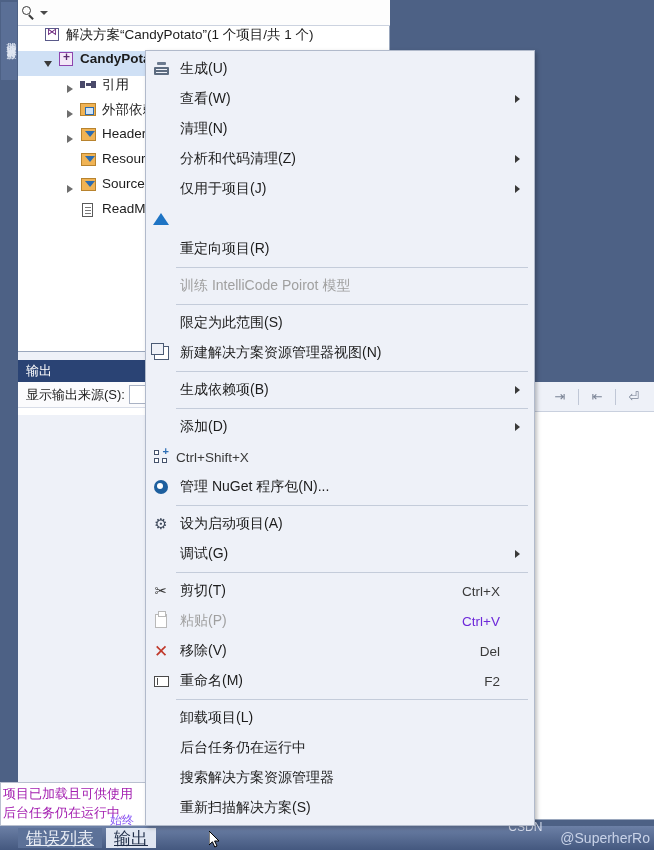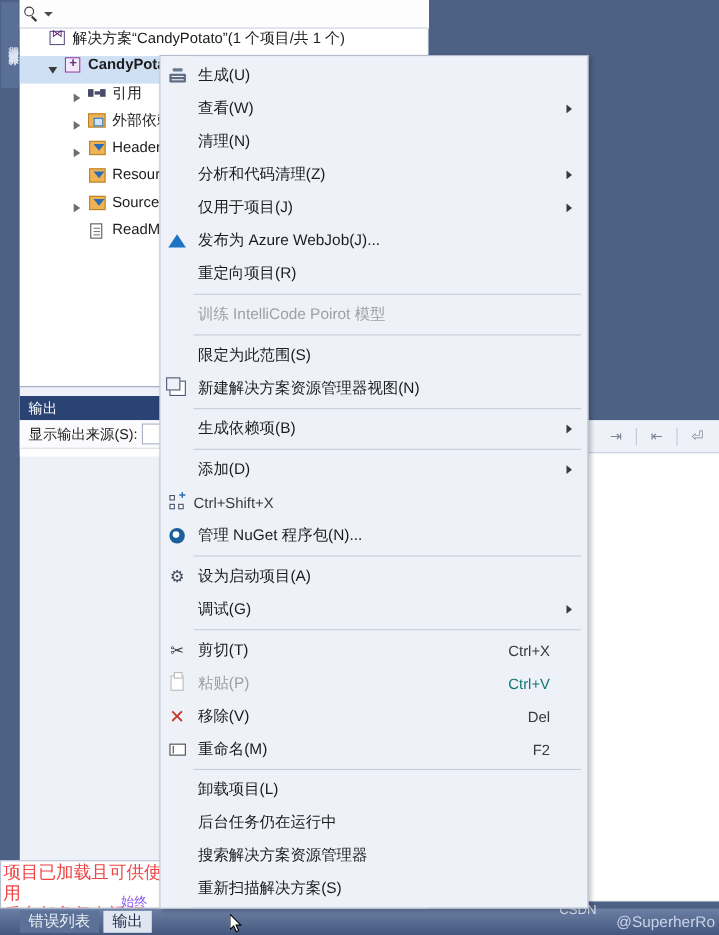--- a/index.html
+++ b/index.html
@@ -148,35 +148,35 @@
     width: 24px; height: 22px; position: relative;
     display: flex; align-items: center; justify-content: center;
     color: #7b8496; font-size: 13px;
   }
   .tb-sep { width: 1px; height: 16px; background: #c0c7d6; }
 
   
   .status-tip {
     position: absolute; left: 0; top: 782px; width: 150px; height: 44px;
     background: #ffffff; border: 1px solid #b9c0cf;
-    font-size: 16px; color: #ef4444; line-height: 19px; padding: 1px 2px;
+    font-size: 13px; color: #a21caf; line-height: 19px; padding: 1px 2px;
     overflow: hidden;
   }
   .status-always {
     position: absolute; left: 110px; top: 812px;
     font-size: 12px; color: #8b5cf6;
   }
   .bottom-bar {
     position: absolute; left: 0; top: 826px; width: 654px; height: 24px;
     background: linear-gradient(#6c80a6, #44587f);
   }
   .bottom-tabs { position: absolute; left: 18px; top: 828px; display: flex; gap: 4px; }
   .btab {
-    height: 20px; padding: 0 8px; font-size: 14px; color: #f2f5fb;
-    display: flex; align-items: center; background: #5d7299; opacity: .95;
+    height: 20px; padding: 0 8px; font-size: 17px; color: #f2f5fb;
+    display: flex; align-items: center; background: #5d7299; opacity: .95; text-decoration: underline;
   }
   .btab.active { background: #e8edf7; color: #1c2a44; }
 
   .watermark {
     position: absolute; right: 4px; top: 826px; height: 24px;
     display: flex; align-items: center; gap: 2px;
     font-size: 14px; color: #c9d3e8;
   }
   .wm-csdn { color: #d8dfef; font-size: 12px; position: absolute; left: -52px; top: -6px; }
 
@@ -198,21 +198,21 @@
     font-size: 14px; color: #1c1c1c; white-space: nowrap;
   }
   .mi.disabled { color: #a0a0a0; }
   .mi-icon {
     width: 30px; height: 30px; flex: none; position: relative;
     display: flex; align-items: center; justify-content: center;
     font-size: 14px; color: #3a4a68;
   }
   .mi-label { flex: 1; padding-left: 4px; }
   .mi-accel { font-size: 13.5px; color: #3a3a3a; padding-right: 34px; }
-  .mi.disabled .mi-accel { color: #0f766e; }
+  .mi.disabled .mi-accel { color: #6d28d9; }
   .mi-arrow {
     position: absolute; right: 14px; top: 11px;
     width: 0; height: 0;
     border-top: 4px solid transparent; border-bottom: 4px solid transparent;
     border-left: 5px solid #3a3a3a;
   }
   .mi-sep { height: 1px; background: #c4ccda; margin: 3px 6px 3px 30px; }
 
   
   .g-build { width:15px;height:14px;position:relative; }
@@ -378,21 +378,20 @@
         </div>
         <div class="mi">
           <span class="mi-icon"></span>
           <span class="mi-label">仅用于项目(J)</span>
           <span class="mi-arrow"></span>
         </div>
         <div class="mi">
           <span class="mi-icon">
             <span class="g-azure"></span>
           </span>
-          <span class="mi-label">发布为 Azure WebJob(J)...</span>
         </div>
         <div class="mi">
           <span class="mi-icon"></span>
           <span class="mi-label">重定向项目(R)</span>
         </div>
         <div class="mi-sep"></div>
         <div class="mi disabled">
           <span class="mi-icon"></span>
           <span class="mi-label">训练 IntelliCode Poirot 模型</span>
         </div>

